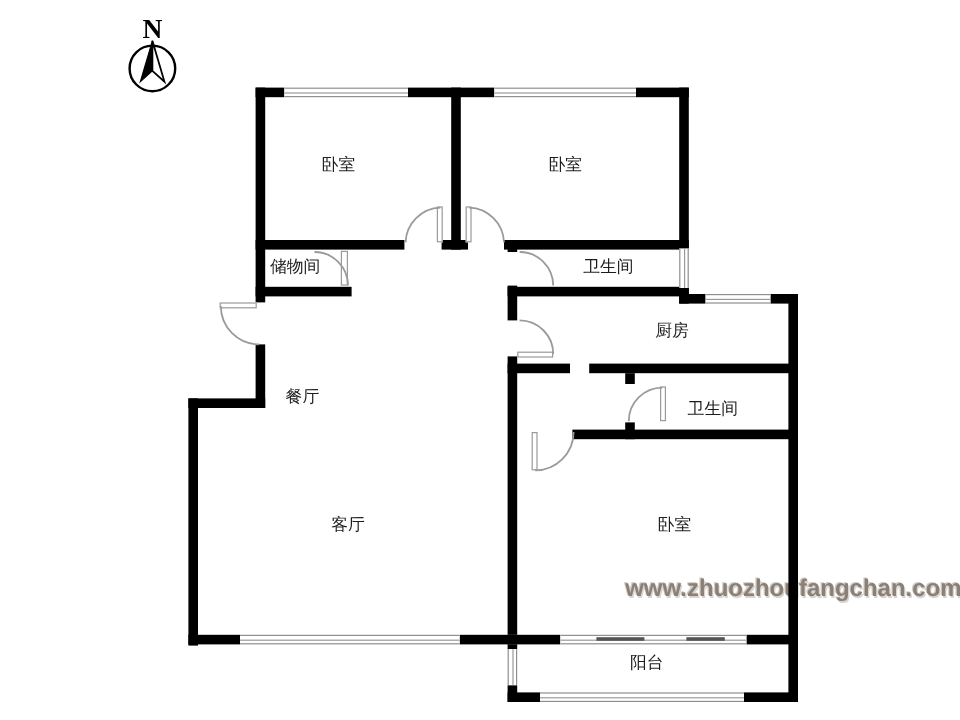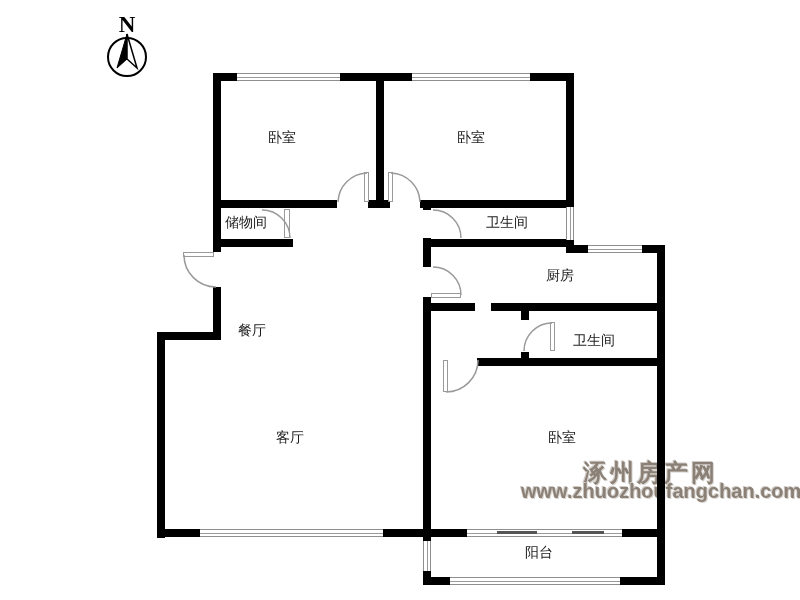--- a/index.html
+++ b/index.html
@@ -22,21 +22,20 @@
   #wm-line1{left:583px;top:457px;font-size:24px;letter-spacing:3px;}
   #wm-line2{left:521px;top:480px;font-size:20px;letter-spacing:0px;}
   #compass-n{position:absolute;left:113px;top:12px;width:28px;height:26px;text-align:center;
              font-family:"Liberation Serif","DejaVu Serif",serif;font-weight:bold;font-size:23px;color:#000;z-index:6;}
 </style>
 </head>
 <body>
 
 <div id="stage">
 
-  <div class="wm" id="wm-line1">涿州房产网</div>
   <div class="wm" id="wm-line2">www.zhuozhoufangchan.com</div>
 
   <div class="wall" style="left:213px;top:73px;width:24px;height:8px"></div>
   <div class="wall" style="left:340px;top:73px;width:72px;height:8px"></div>
   <div class="wall" style="left:530px;top:73px;width:44px;height:8px"></div>
   <div class="wall" style="left:213px;top:73px;width:8px;height:179px"></div>
   <div class="wall" style="left:213px;top:287px;width:8px;height:53px"></div>
   <div class="wall" style="left:157px;top:332px;width:64px;height:8px"></div>
   <div class="wall" style="left:157px;top:332px;width:8px;height:206px"></div>
   <div class="wall" style="left:157px;top:529px;width:43px;height:8px"></div>

